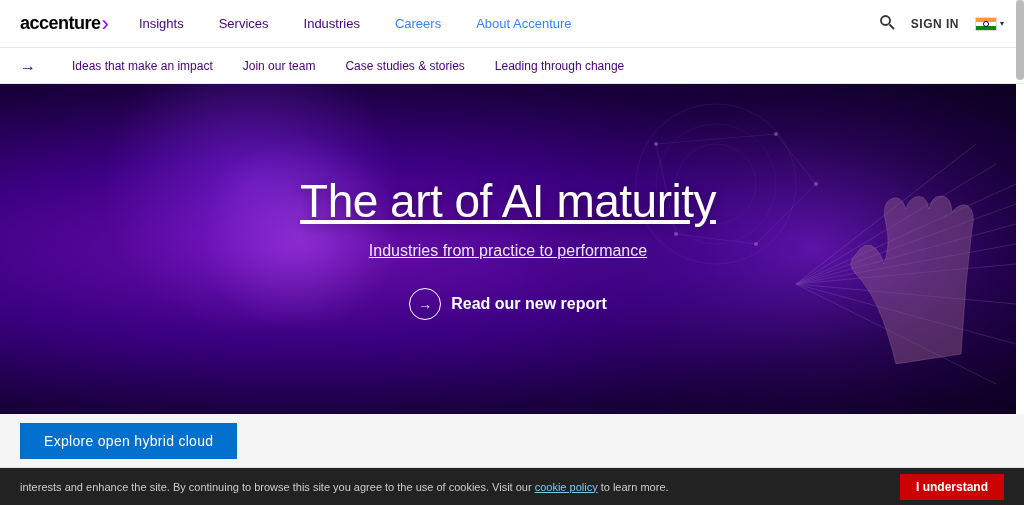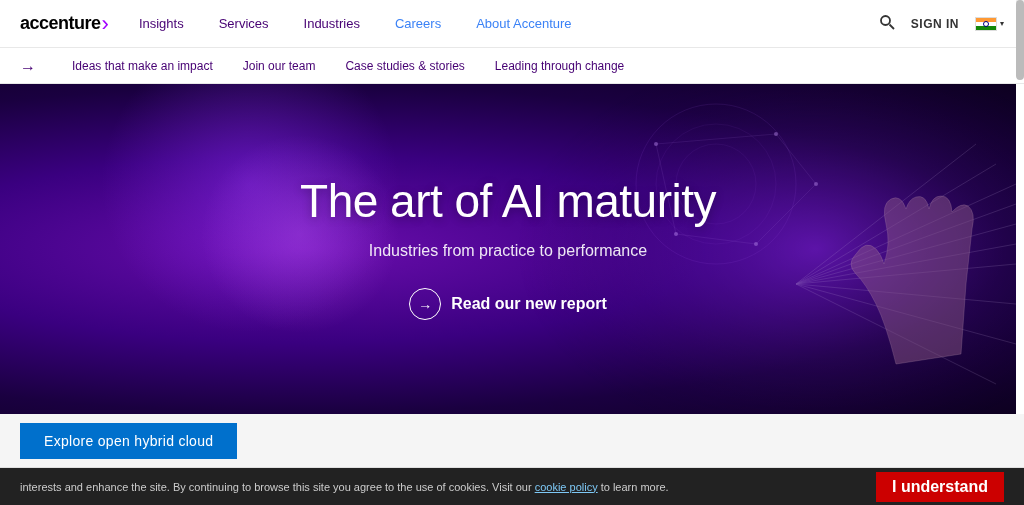--- a/index.html
+++ b/index.html
@@ -175,20 +175,21 @@
       width: 500px;
       height: 330px;
       opacity: 0.7;
     }
     .hero-content {
       position: absolute;
       width: 100%;
       top: 90px;
       text-align: center;
       color: #fff;
+      text-decoration: underline;
     }
     .hero-title {
       font-size: 46px;
       font-weight: 300;
       letter-spacing: -0.5px;
       margin-bottom: 14px;
       text-shadow: 0 2px 10px rgba(0,0,0,0.3);
     }
     .hero-subtitle {
       font-size: 16px;
@@ -262,21 +263,21 @@
     .cookie-link {
       color: #7ec8f5;
       text-decoration: underline;
       cursor: pointer;
     }
     .cookie-btn {
       background: #cc0000;
       color: #fff;
       border: none;
       padding: 6px 16px;
-      font-size: 16px;
+      font-size: 12px;
       cursor: pointer;
       font-weight: 600;
       white-space: nowrap;
     }
   </style>
 </head>
 <body>
 
 <div class="header">
   <div class="logo">

